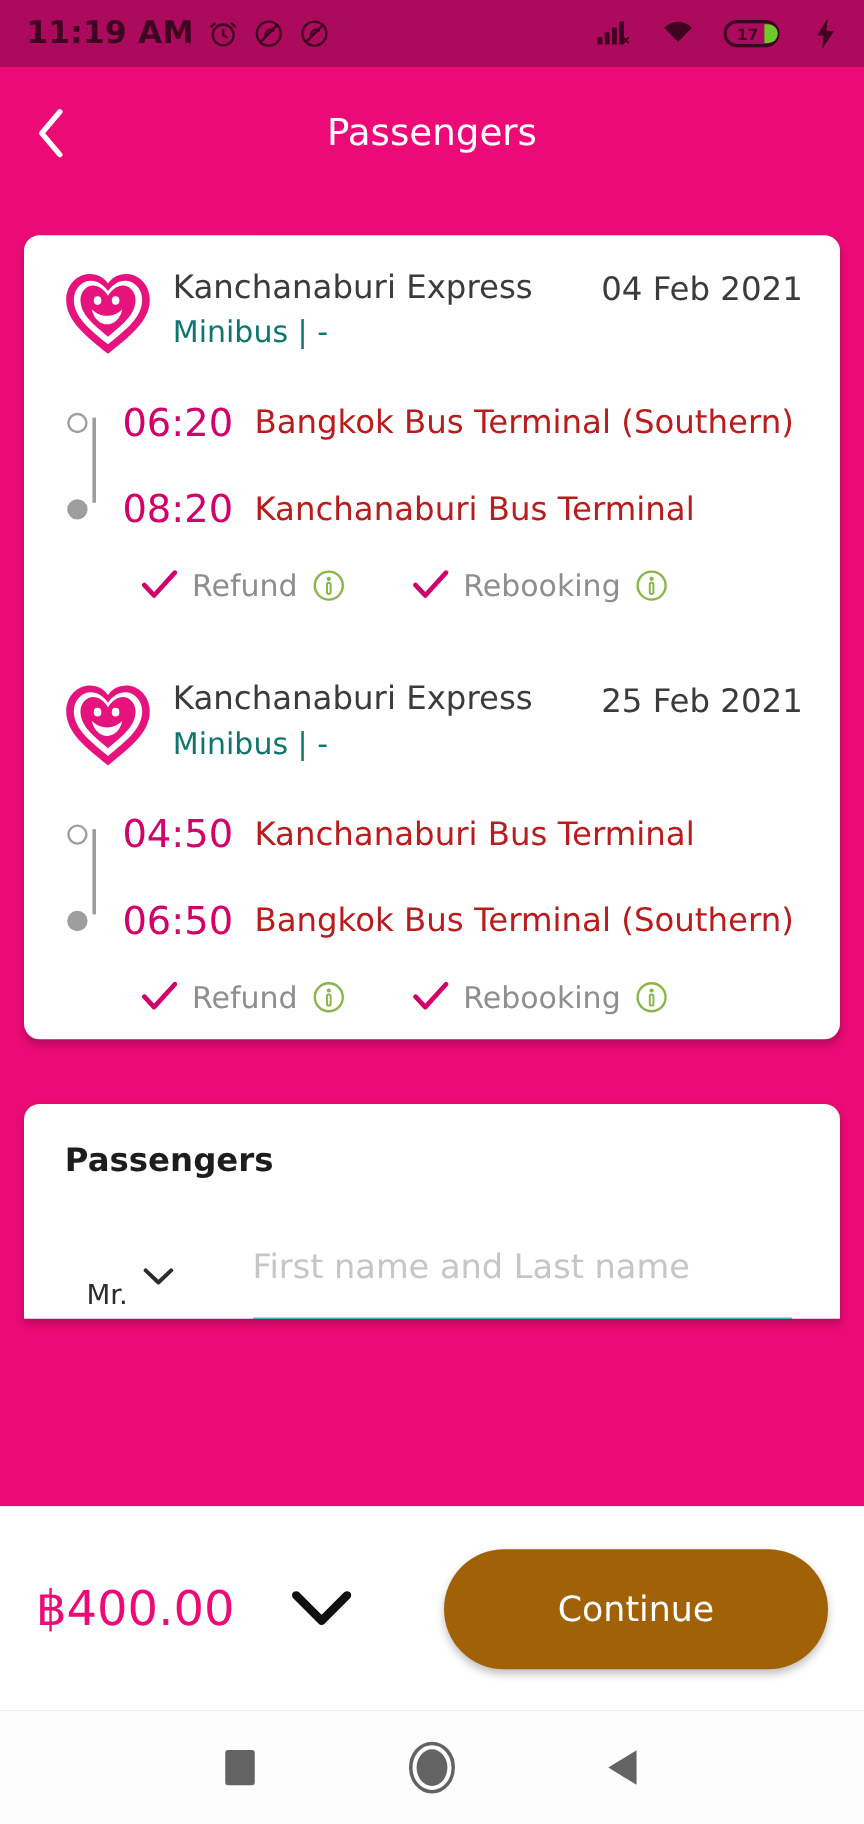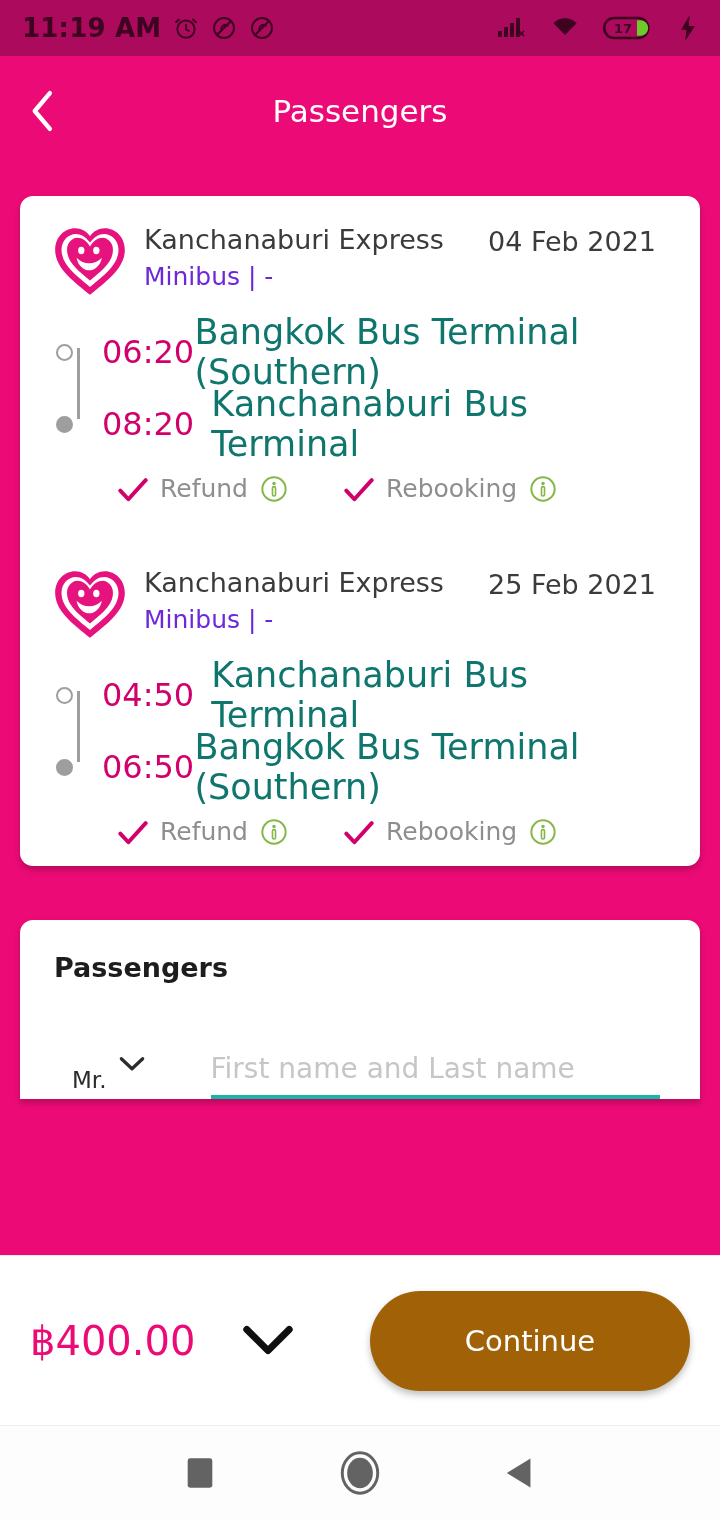--- a/index.html
+++ b/index.html
@@ -62,39 +62,39 @@
   .card {
     background: #ffffff;
     border-radius: 13px;
     margin: 30px 20px 0 20px;
     box-shadow: 0 4px 7px rgba(0,0,0,0.22);
   }
   .card.trips { padding: 22px 0 20px 0; }
   .card.passengers { padding: 32px 0 0 0; margin-top: 54px; border-radius: 13px 13px 0 0; }
 
   
-  .trip { padding: 0 16px 0 0; }
+  .trip { padding: 0 3px 0 0; }
   .trip + .trip { margin-top: 58px; }
 
   .trip-head {
     display: flex; align-items: flex-start;
     padding: 0 28px 0 30px;
   }
   .logo {
     width: 80px; height: 76px;
     flex: 0 0 80px;
     margin-top: 4px;
   }
   .trip-names { margin-left: 14px; padding-top: 6px; }
   .operator {
     font-size: 27px; color: #3b3b3b; font-weight: 400;
     line-height: 1.15;
   }
   .vehicle {
-    font-size: 25px; color: #6d28d9; font-weight: 400;
+    font-size: 25px; color: #0f766e; font-weight: 400;
     margin-top: 7px;
   }
   .trip-date {
     margin-left: auto;
     font-size: 27px; color: #3b3b3b;
     padding-top: 8px; white-space: nowrap;
   }
 
   
   .legs {
@@ -123,30 +123,30 @@
     border-radius: 50%;
     background: #ffffff;
     border: 2px solid #9e9e9e;
   }
   .dot.filled i { background: #9e9e9e; }
   .leg-time {
     font-size: 32px; color: #d1006b; font-weight: 400;
     margin-left: 24px; width: 110px;
   }
   .leg-place {
-    font-size: 35px; color: #0f766e; font-weight: 400;
+    font-size: 27px; color: #b91c1c; font-weight: 400;
   }
 
   
   .perks {
     display: flex; align-items: center;
     margin: 28px 0 0 0;
     padding-left: 98px;
   }
-  .perk { display: flex; align-items: flex-end; }
+  .perk { display: flex; align-items: flex-start; }
   .perk + .perk { margin-left: 56px; }
   .perk-check { margin-right: 12px; display: block; }
   .perk-label { font-size: 25px; color: #8e8e8e; }
   .perk-info { margin-left: 12px; display: block; cursor: pointer; }
 
   
   .sec-title {
     font-size: 27px; font-weight: 700; color: #1d1d1d;
     padding: 0 0 0 34px;
   }
@@ -155,22 +155,22 @@
     padding: 52px 40px 0 52px;
   }
   .title-select {
     display: flex; align-items: center;
     cursor: pointer; padding-bottom: 6px;
   }
   .title-select span { font-size: 23px; color: #2c2c2c; margin-top: 32px; }
   .title-select .chev { margin-left: 12px; display: block; }
   .name-field {
     flex: 1; margin-left: 66px;
-    border-bottom: 4px solid #14b8a6;
-    padding-bottom: 10px;
+    border-bottom: 1px solid #14b8a6;
+    padding-bottom: 26px;
   }
   .name-field .ph {
     font-size: 28px; color: #c6c6c6;
   }
 
   
   .bottombar {
     position: absolute; left: 0; top: 1255px;
     width: 720px; height: 170px;
     background: #ffffff;

